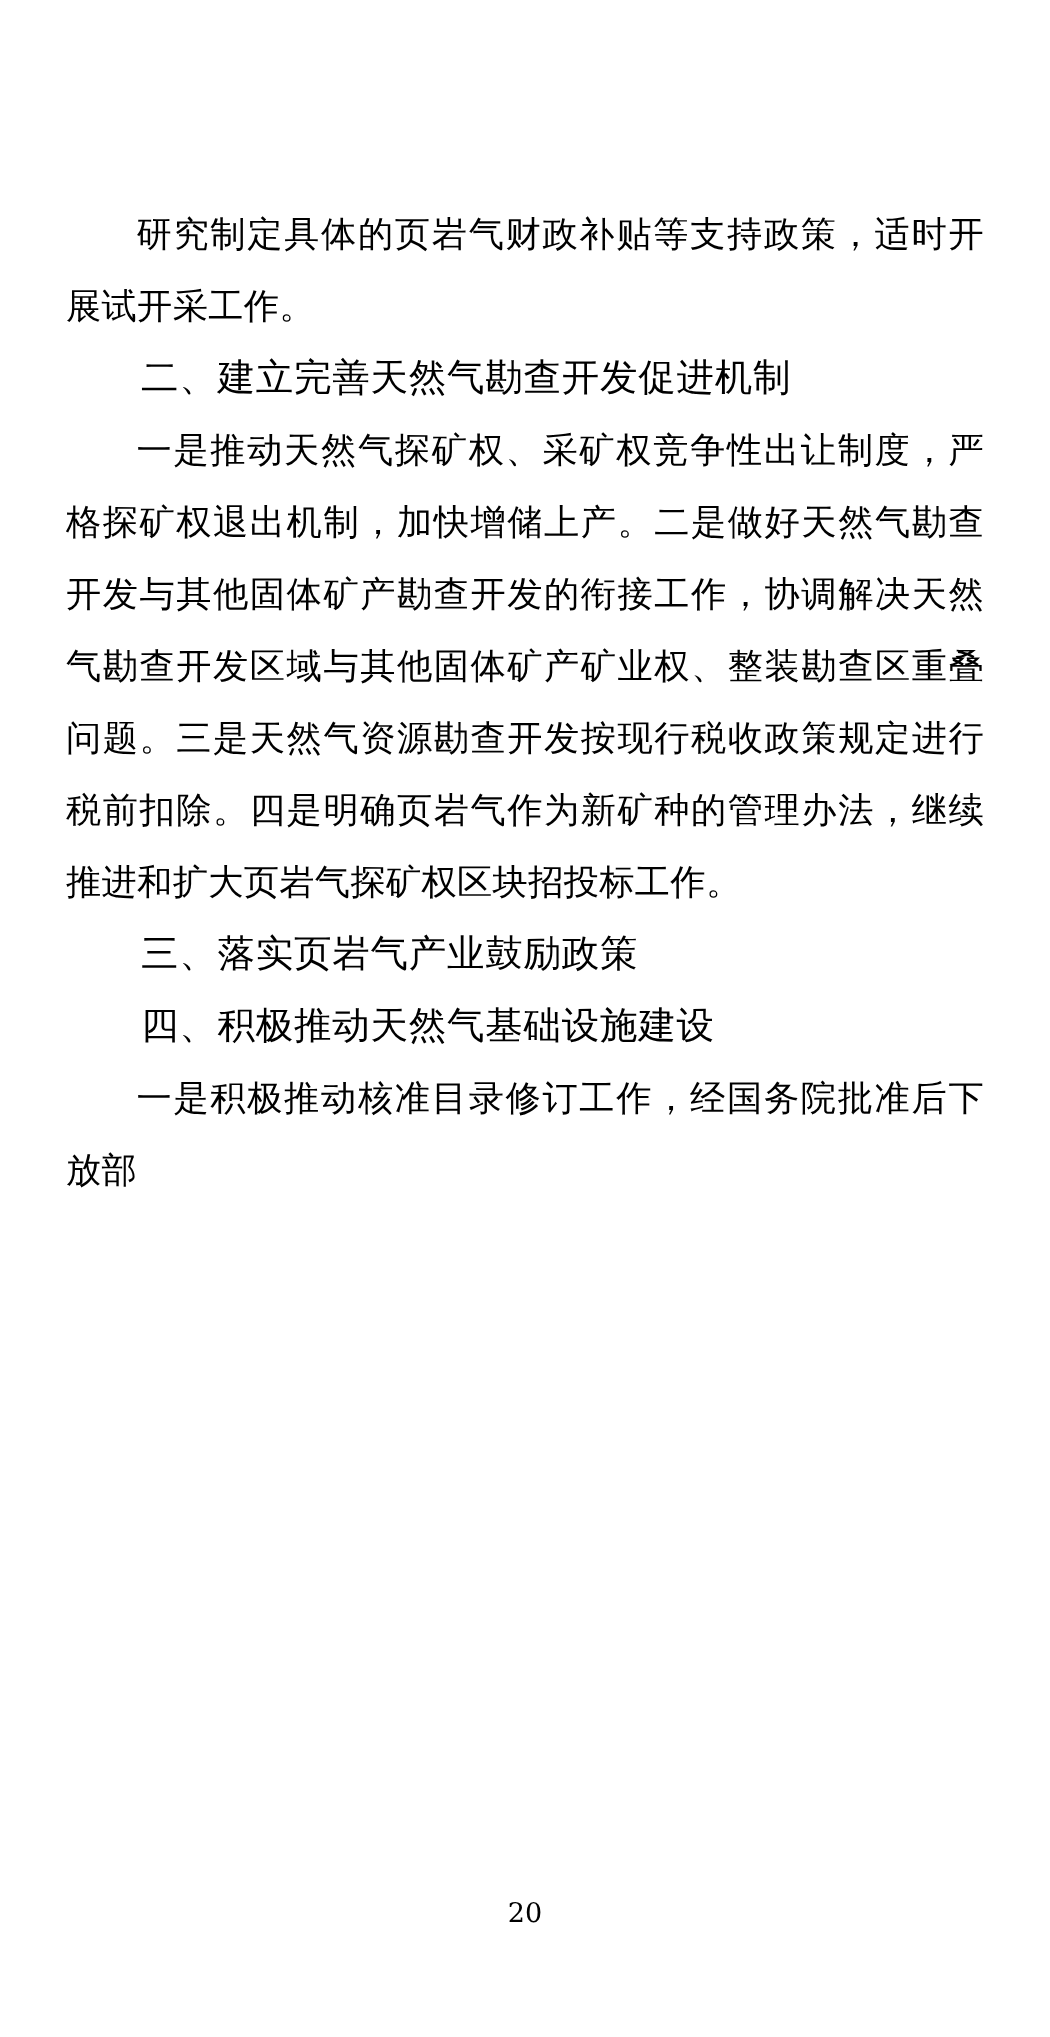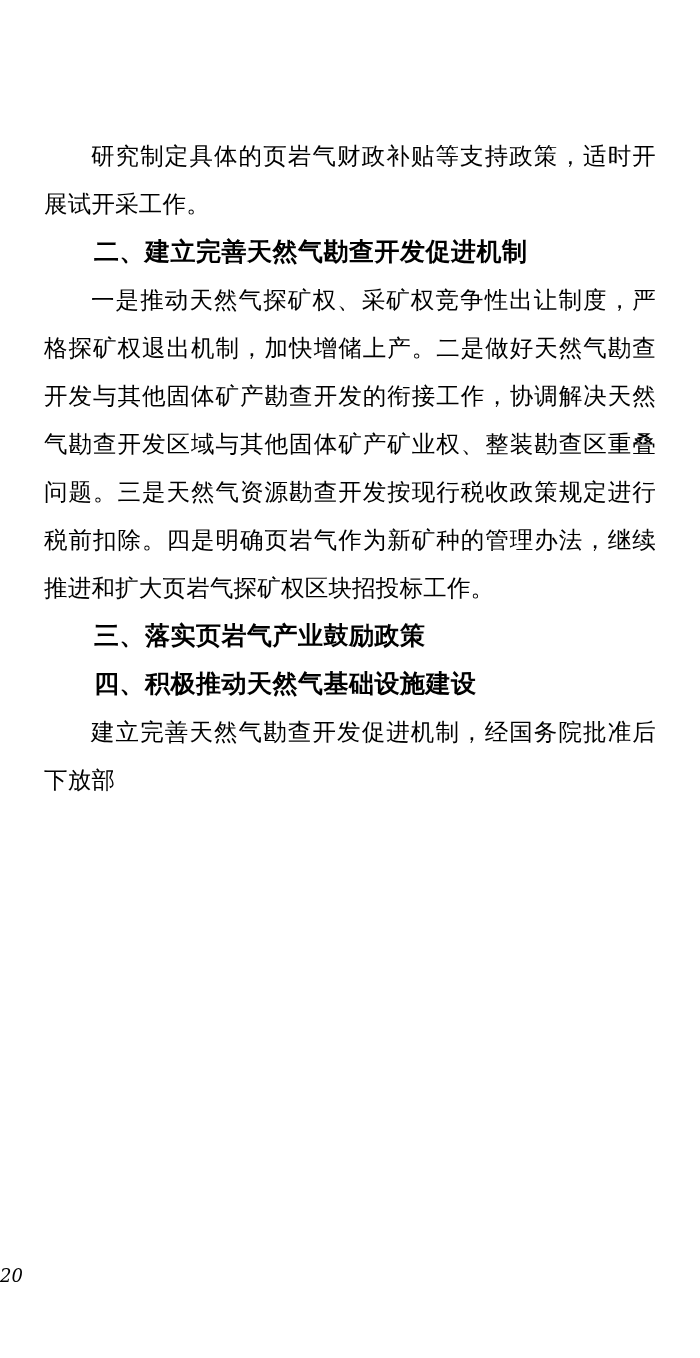--- a/index.html
+++ b/index.html
@@ -29,47 +29,46 @@
     text-indent: 2em;
     margin: 0;
     letter-spacing: 0.2px;
     font-family: "DejaVu Serif", "Liberation Serif", serif;
   }
   .section-heading {
     font-size: 25px;
     line-height: 48px;
     margin: 0;
     text-indent: 2em;
-    font-weight: bold;
+    font-weight: normal;
     font-family: "DejaVu Sans", "Liberation Sans", sans-serif;
     letter-spacing: 0.5px;
   }
   .page-number {
     position: absolute;
     left: 0;
     right: 0;
     bottom: 72px;
-    text-align: left;
+    text-align: center;
     font-size: 18px;
     font-family: "DejaVu Serif", "Liberation Serif", serif;
-    font-style: italic;
   }
 </style>
 </head>
 <body>
 
 <div class="page">
 
   <p class="body-text">研究制定具体的页岩气财政补贴等支持政策，适时开展试开采工作。</p>
 
   <h2 class="section-heading">二、建立完善天然气勘查开发促进机制</h2>
 
   <p class="body-text">一是推动天然气探矿权、采矿权竞争性出让制度，严格探矿权退出机制，加快增储上产。二是做好天然气勘查开发与其他固体矿产勘查开发的衔接工作，协调解决天然气勘查开发区域与其他固体矿产矿业权、整装勘查区重叠问题。三是天然气资源勘查开发按现行税收政策规定进行税前扣除。四是明确页岩气作为新矿种的管理办法，继续推进和扩大页岩气探矿权区块招投标工作。</p>
 
   <h2 class="section-heading">三、落实页岩气产业鼓励政策</h2>
 
 
   <h2 class="section-heading">四、积极推动天然气基础设施建设</h2>
 
-  <p class="body-text">建立完善天然气勘查开发促进机制，经国务院批准后下放部</p>
+  <p class="body-text">一是积极推动核准目录修订工作，经国务院批准后下放部</p>
 
   <div class="page-number">20</div>
 </div>
 
 </body></html>

